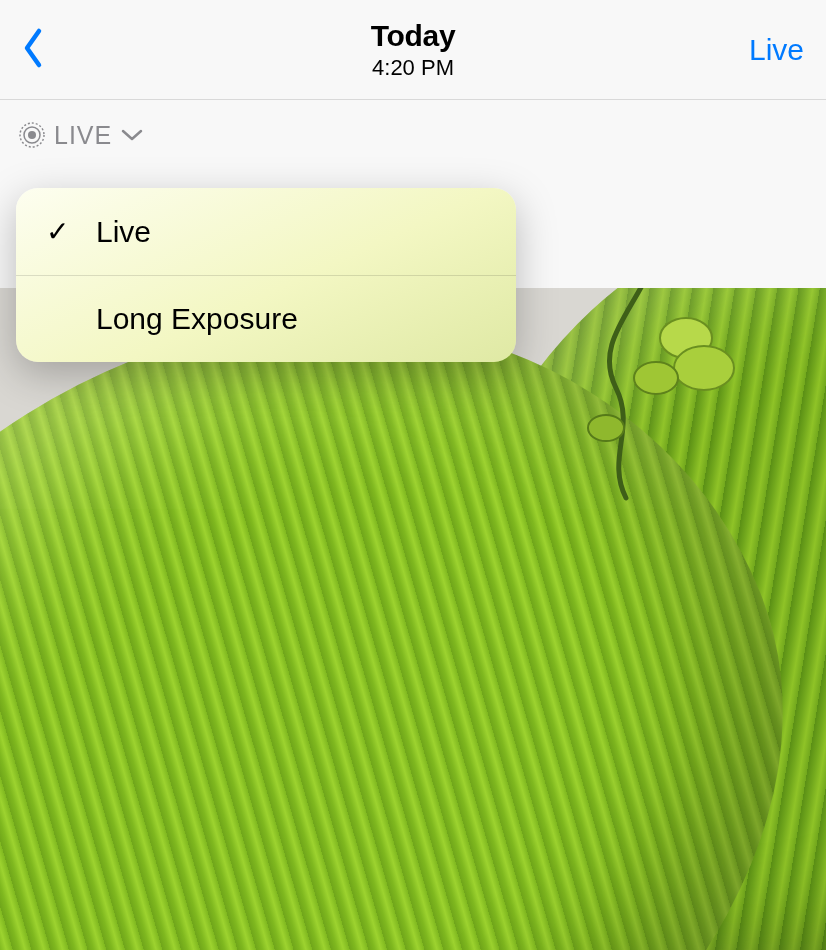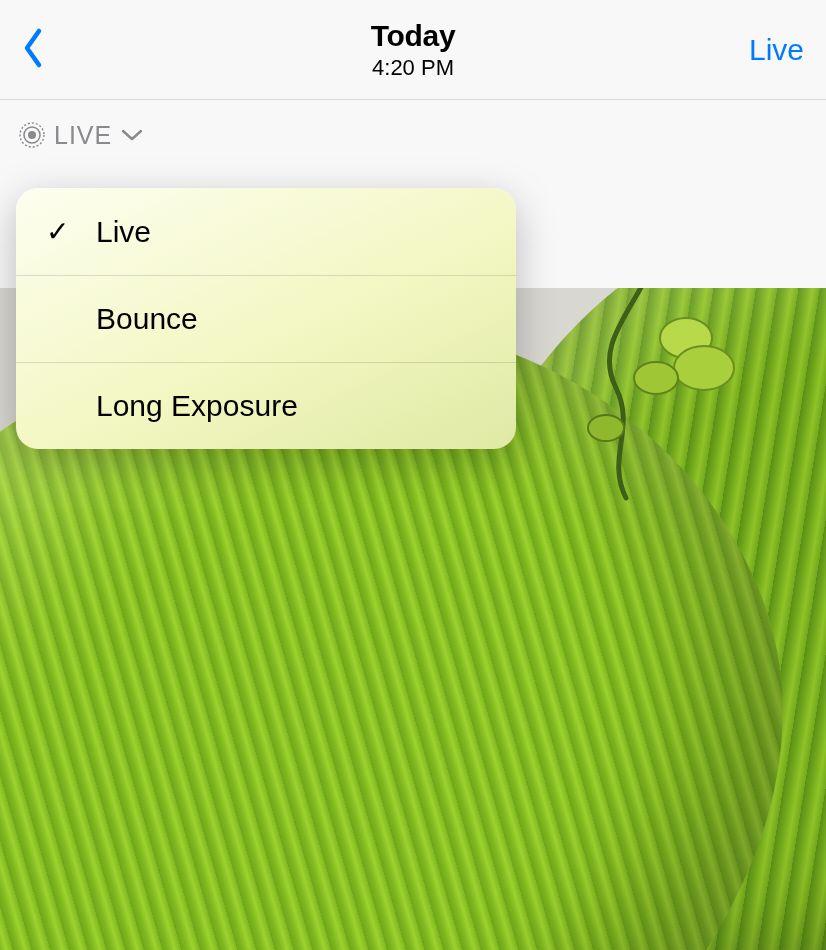--- a/index.html
+++ b/index.html
@@ -229,19 +229,15 @@
   </div>
 </div>
 
 <div class="menu">
   <div class="menu-item">
     <span class="menu-check">✓</span>
     <span class="menu-label">Live</span>
   </div>
   <div class="menu-item">
     <span class="menu-check"></span>
-    <span class="menu-label">Bounce</span>
-  </div>
-  <div class="menu-item">
-    <span class="menu-check"></span>
     <span class="menu-label">Long Exposure</span>
   </div>
 </div>
 
 </body></html>

